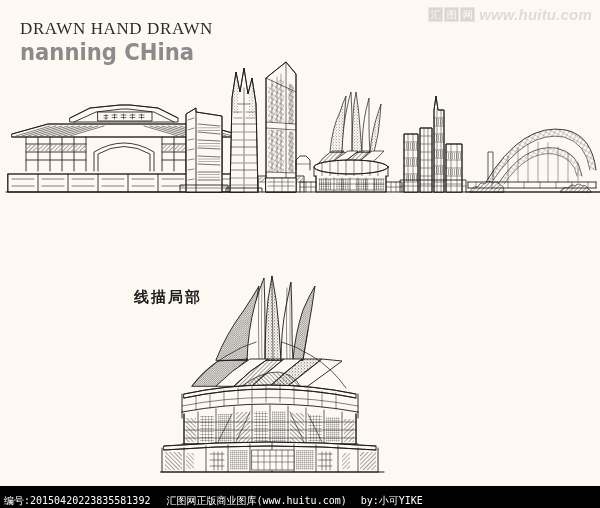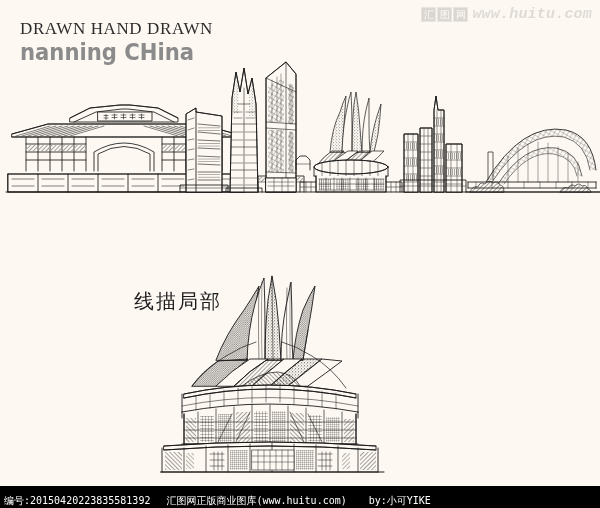--- a/index.html
+++ b/index.html
@@ -41,21 +41,21 @@
     height: 13px;
     line-height: 13px;
     text-align: center;
     font-size: 10px;
     color: #ffffff;
     background: #8d8d8d;
     border: 1px solid #b9b9b9;
     font-family: "DejaVu Sans", sans-serif;
   }
   #watermark .wm-url {
-    font-family: Liberation Mono, monospace;
+    font-family: Liberation Sans, sans-serif;
     font-style: italic;
     font-weight: bold;
     font-size: 15px;
     color: #9a9a9a;
     letter-spacing: 0.2px;
     text-shadow: 0 1px 0 #ffffff;
   }
 
   
   #title-block {
@@ -96,22 +96,22 @@
     left: 160px;
     top: 248px;
     width: 280px;
     height: 225px;
   }
   #caption-detail {
     position: absolute;
     left: 134px;
     top: 288px;
     font-family: "DejaVu Sans", sans-serif;
-    font-size: 20px;
-    font-weight: normal;
+    font-size: 15px;
+    font-weight: bold;
     color: #1d1d1d;
     letter-spacing: 2px;
     white-space: nowrap;
   }
 
   
   #footer-bar {
     position: absolute;
     left: 0;
     bottom: 0;
@@ -123,21 +123,21 @@
     box-sizing: border-box;
     padding-left: 4px;
   }
   #footer-bar .f-item {
     color: #ffffff;
     font-family: "DejaVu Sans Mono", monospace;
     font-size: 10px;
     white-space: nowrap;
   }
   #footer-bar .f-gap-a { margin-right: 16px; }
-  #footer-bar .f-gap-b { margin-right: 22px; }
+  #footer-bar .f-gap-b { margin-right: 14px; }
 
   svg { display: block; }
 </style>
 </head>
 <body>
 
 <div id="stage">
 
   <div id="watermark">
     <span class="wm-logo">

